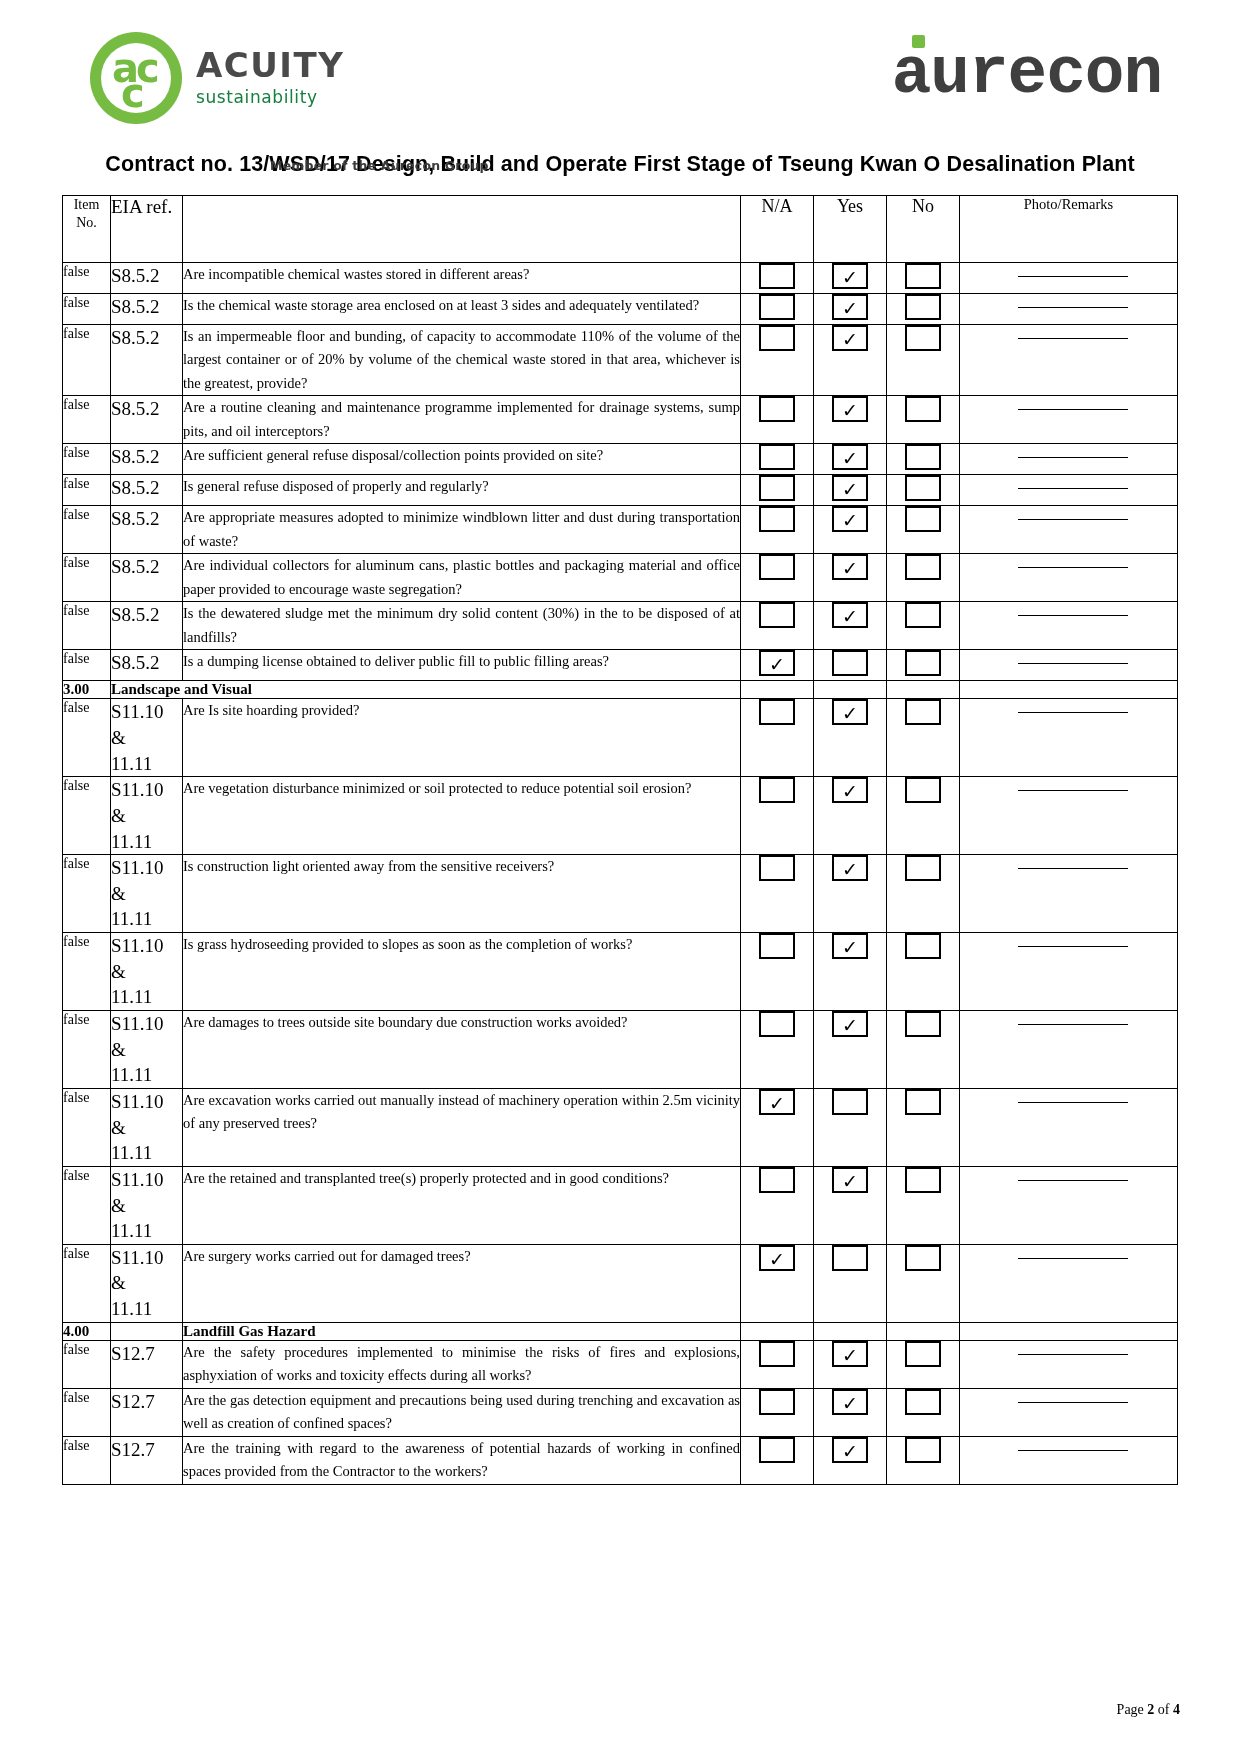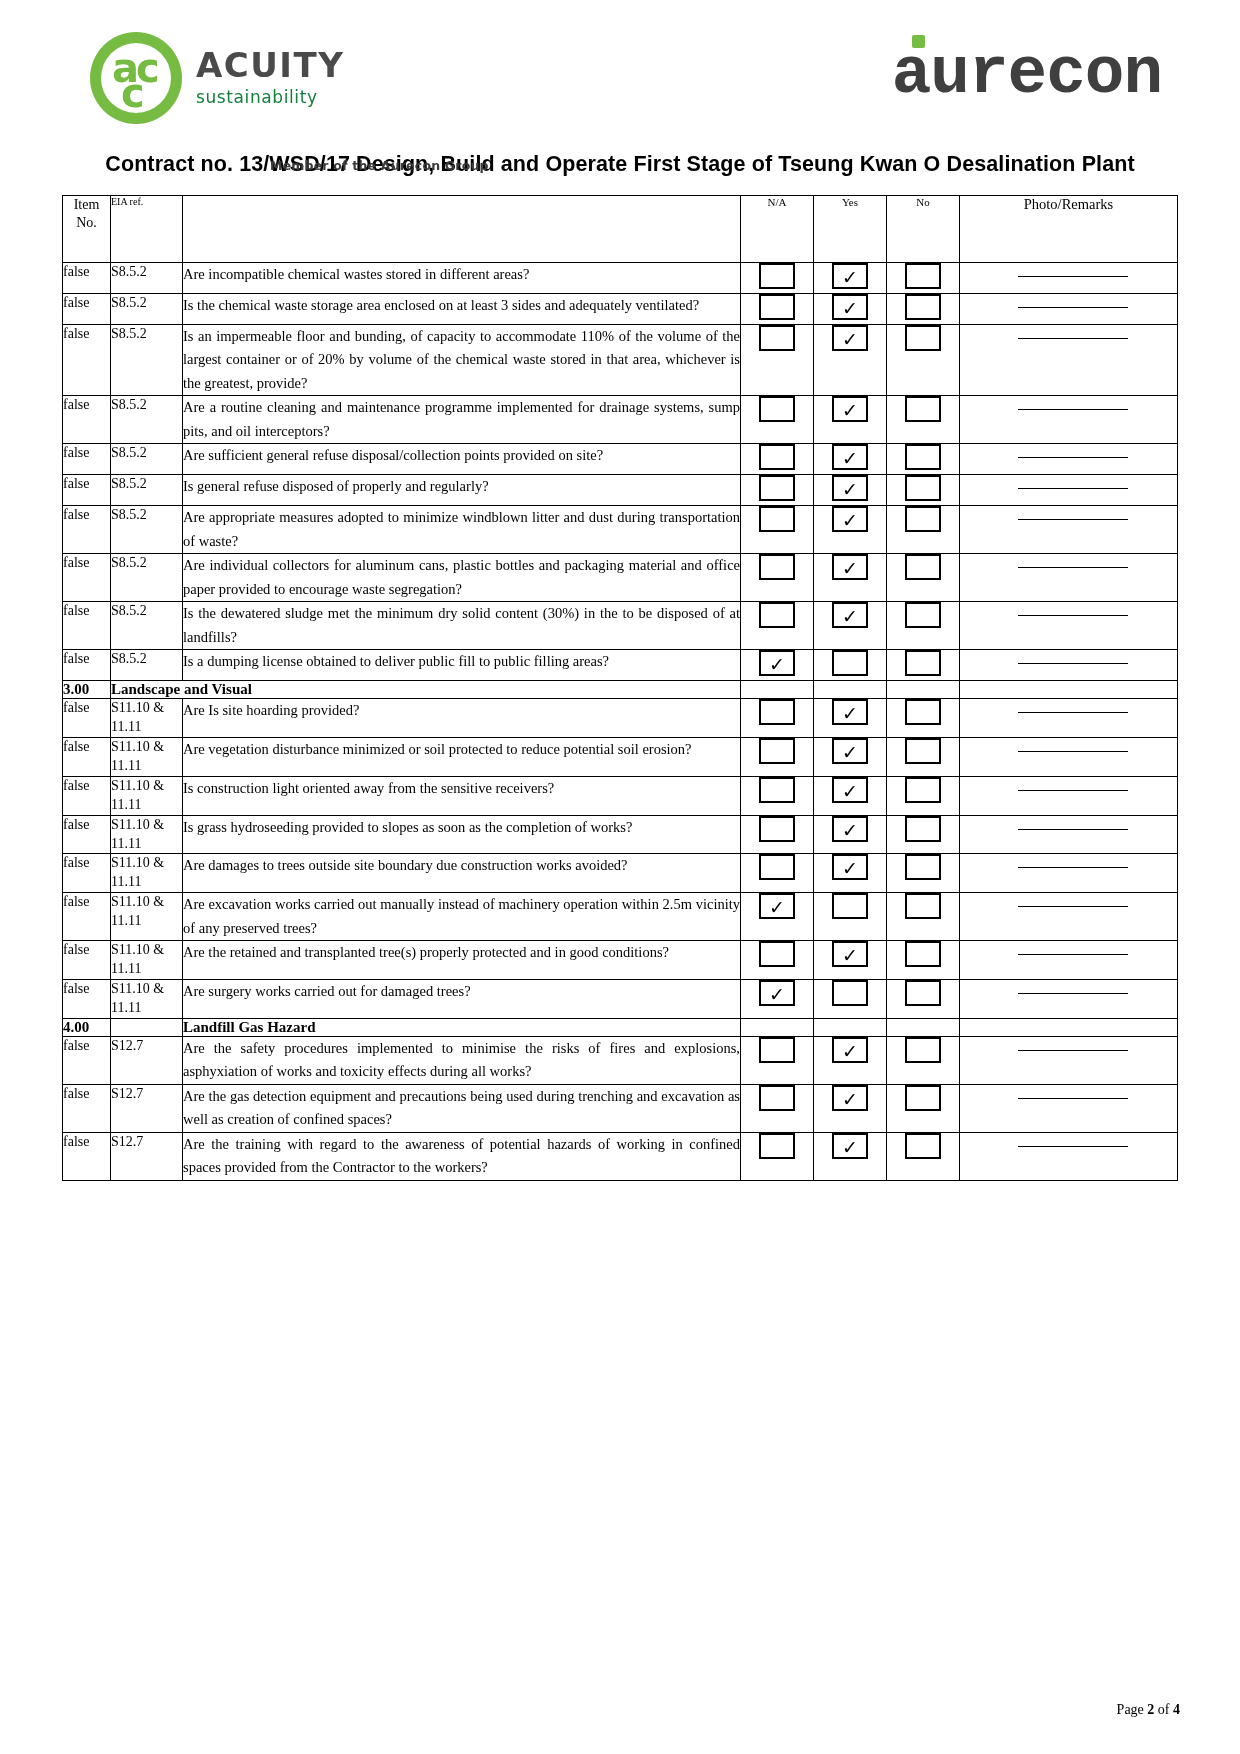--- a/index.html
+++ b/index.html
@@ -163,39 +163,39 @@
   .hdr td {
     height: 66px;
     vertical-align: middle;
   }
   .hdr-item {
     text-align: center;
     font-size: 14px;
     line-height: 1.25;
   }
   .hdr-ref {
-    font-size: 10px;
+    font-size: 19px;
     padding-left: 6px;
   }
   .hdr-ctr {
     text-align: center;
-    font-size: 11px;
+    font-size: 18px;
   }
   .hdr-rem {
     text-align: center;
     font-size: 14.5px;
   }
 
   td.num {
     font-size: 14px;
     padding: 2px 2px 2px 3px;
     line-height: 1.35;
   }
   td.ref {
-    font-size: 14px;
+    font-size: 19px;
     padding: 2px 2px 2px 4px;
     line-height: 1.35;
   }
   td.q {
     font-size: 14.5px;
     padding: 3px 8px 3px 6px;
     line-height: 1.62;
     text-align: justify;
   }
 

